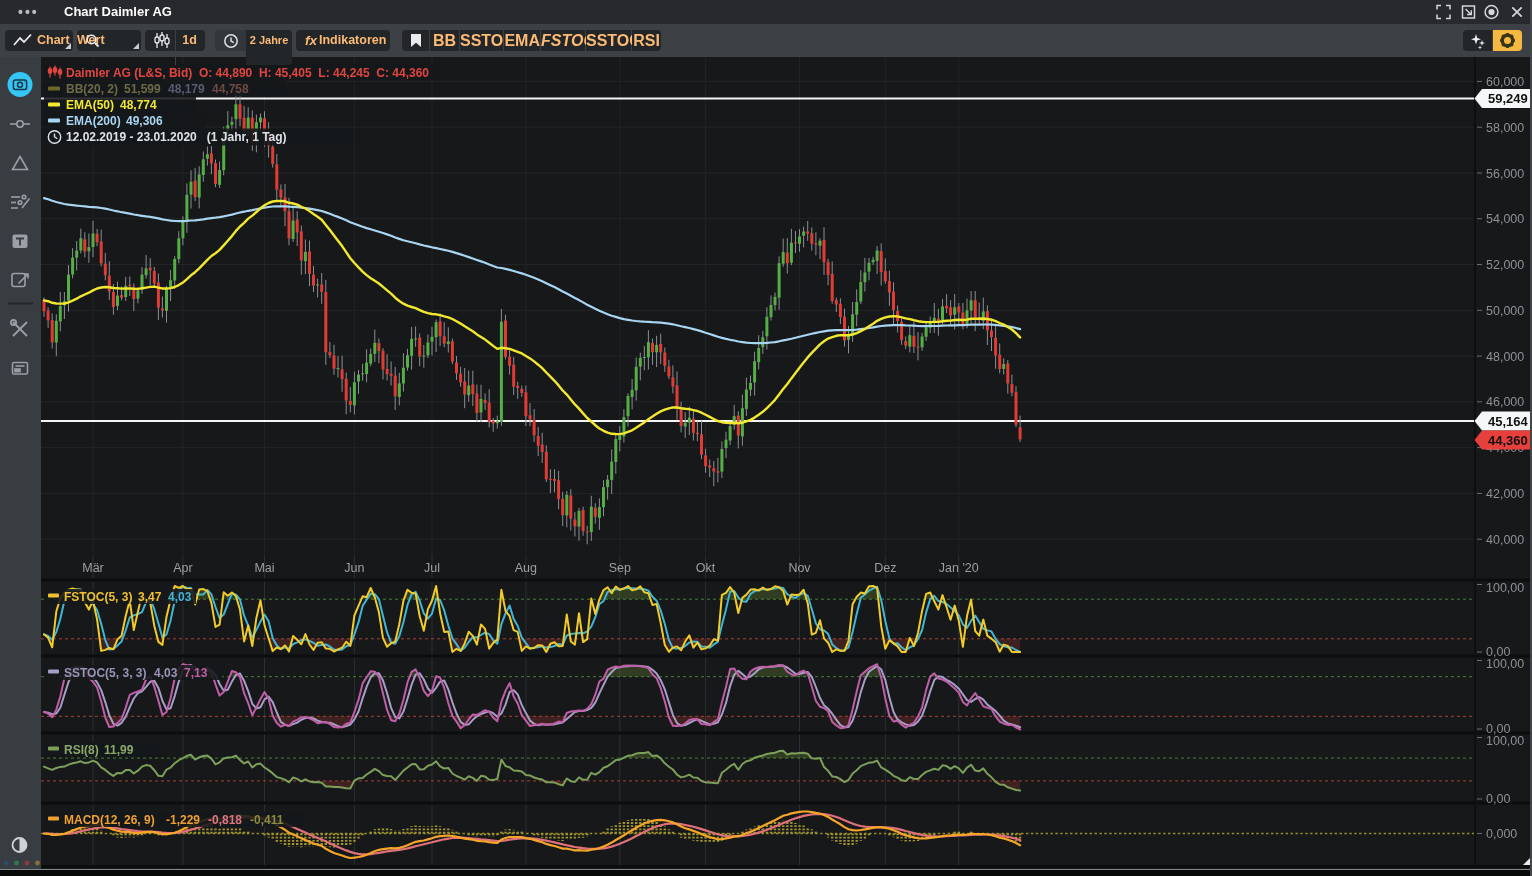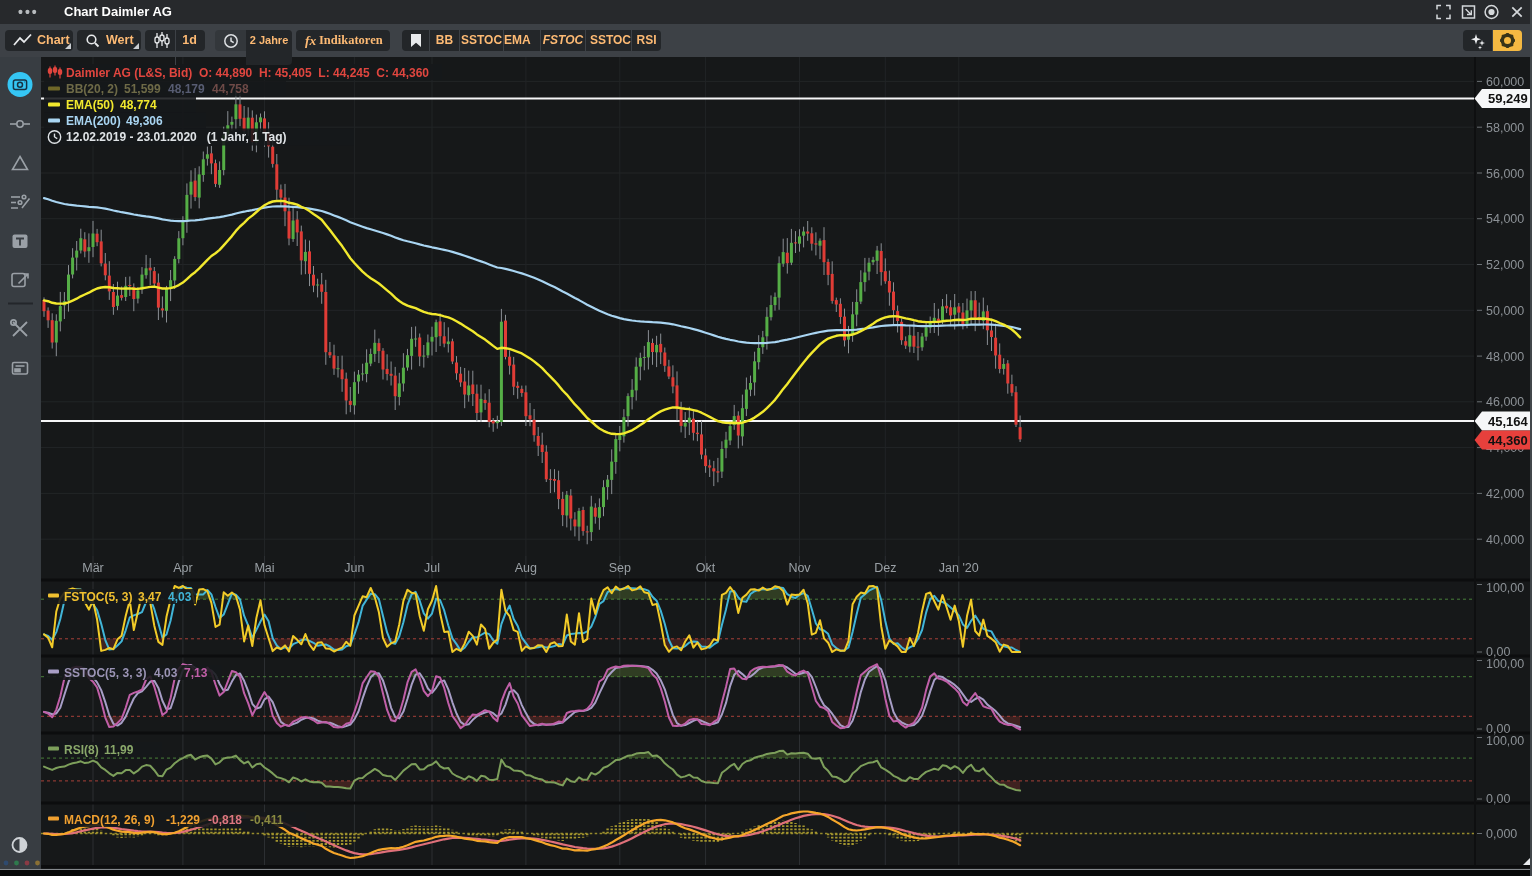--- a/index.html
+++ b/index.html
@@ -909,21 +909,21 @@
       <svg width="22" height="15" style="position:absolute;left:7px;top:3px" viewBox="0 0 22 15">
         <polyline points="2,12 8,5 12,9 19,1.5" fill="none" stroke="#e8eaec" stroke-width="1.8"></polyline>
       </svg>
       <span style="margin-left:32px">Chart</span><div class="caret"></div>
     </div>
     <div class="btn" style="left:77px; width:64px;">
       <svg width="16" height="16" style="position:absolute;left:8px;top:3px" viewBox="0 0 16 16">
         <circle cx="6.5" cy="6.5" r="4.3" fill="none" stroke="#e8eaec" stroke-width="1.6"></circle>
         <line x1="10" y1="10" x2="13.5" y2="13.5" stroke="#e8eaec" stroke-width="1.8"></line>
       </svg>
-      <span style="margin-left:29px">Wert</span><div class="caret"></div>
+      <span style="">Wert</span><div class="caret"></div>
     </div>
     <div class="btn" style="left:145px; width:60px;">
       <svg width="26" height="17" style="position:absolute;left:3px;top:2px" viewBox="0 0 26 17">
         <g stroke="#e8eaec" stroke-width="1.3" fill="none">
           <line x1="9" y1="1" x2="9" y2="16"></line>
           <rect x="7" y="5" width="4" height="6" rx="2" fill="#232629"></rect>
           <line x1="14" y1="0" x2="14" y2="14"></line>
           <rect x="12" y="3" width="4" height="6" rx="2" fill="#232629"></rect>
           <line x1="19" y1="2" x2="19" y2="16"></line>
           <rect x="17" y="6" width="4" height="6" rx="2" fill="#232629"></rect>
@@ -931,33 +931,33 @@
       </svg>
       <span style="position:absolute;left:30px;width:28px;text-align:center;border-left:1px solid #3d4146;height:35px;">1d</span>
     </div>
     <div class="btn" style="left:215px; width:77px; background:#33373b;">
       <svg width="16" height="16" style="position:absolute;left:8px;top:2.5px" viewBox="0 0 16 16">
         <circle cx="8" cy="8" r="6.2" fill="none" stroke="#dcdfe2" stroke-width="1.5"></circle>
         <path d="M8 4.5 V8 L10.7 9.6" fill="none" stroke="#dcdfe2" stroke-width="1.5"></path>
       </svg>
       <span style="position:absolute;left:31px;width:46px;text-align:center;background:#232629;height:35px;border-radius:0 4px 4px 0;font-size:11px;white-space:nowrap;">2 Jahre</span>
     </div>
-    <div class="btn" style="left:296px; width:94px;font-family:Liberation Serif, serif;">
+    <div class="btn" style="left:296px; width:94px;">
       <span style="position:absolute;left:9px;font-style:italic;font-size:13.5px;">fx</span>
       <span style="margin-left:23px">Indikatoren</span>
     </div>
-    <div class="btn" style="left:402px; width:259px; background:none; font-size:12px;">
+    <div class="btn" style="left:402px; width:259px; background:none; font-size:16px;">
       <div class="seg" style="left:0;width:27px;background:#232629;border-radius:4px 0 0 4px;">
         <svg width="12" height="13" style="position:absolute;left:8px;top:4px" viewBox="0 0 12 13">
           <path d="M1 0 h10 v13 l-5 -4.2 l-5 4.2 z" fill="#e8eaec"></path>
         </svg>
       </div>
       <div class="seg" style="left:28px;width:29px;background:#232629;text-align:center;">BB</div>
       <div class="seg" style="left:58px;width:43px;background:#232629;text-align:center;">SSTOC</div>
-      <div class="seg" style="left:102px;width:36px;background:#232629;text-align:left;">EMA</div>
+      <div class="seg" style="left:102px;width:36px;background:#232629;text-align:right;">EMA</div>
       <div class="seg" style="left:139px;width:44px;background:#232629;text-align:center;font-style:italic;">FSTOC</div>
       <div class="seg" style="left:184px;width:45px;background:#232629;text-align:right;">SSTOC</div>
       <div class="seg" style="left:230px;width:29px;background:#232629;border-radius:0 4px 4px 0;text-align:center;">RSI</div>
     </div>
     <div class="btn" style="left:1463px; width:59px; background:none;">
       <div class="seg" style="left:0;width:29px;background:#232629;border-radius:4px 0 0 4px;">
         <svg width="18" height="18" style="position:absolute;left:6px;top:1.5px" viewBox="0 0 18 18">
           <path d="M7 2 L8.2 6 L12 7.2 L8.2 8.4 L7 12.4 L5.8 8.4 L2 7.2 L5.8 6 Z" fill="#eceef0"></path>
           <path d="M13 8 L13.7 10.3 L16 11 L13.7 11.7 L13 14 L12.3 11.7 L10 11 L12.3 10.3 Z" fill="#eceef0"></path>
           <path d="M11 13.5 l0.5 1.6 l1.6 0.5 l-1.6 0.5 l-0.5 1.6 l-0.5 -1.6 l-1.6 -0.5 l1.6 -0.5 z" fill="#eceef0"></path>

